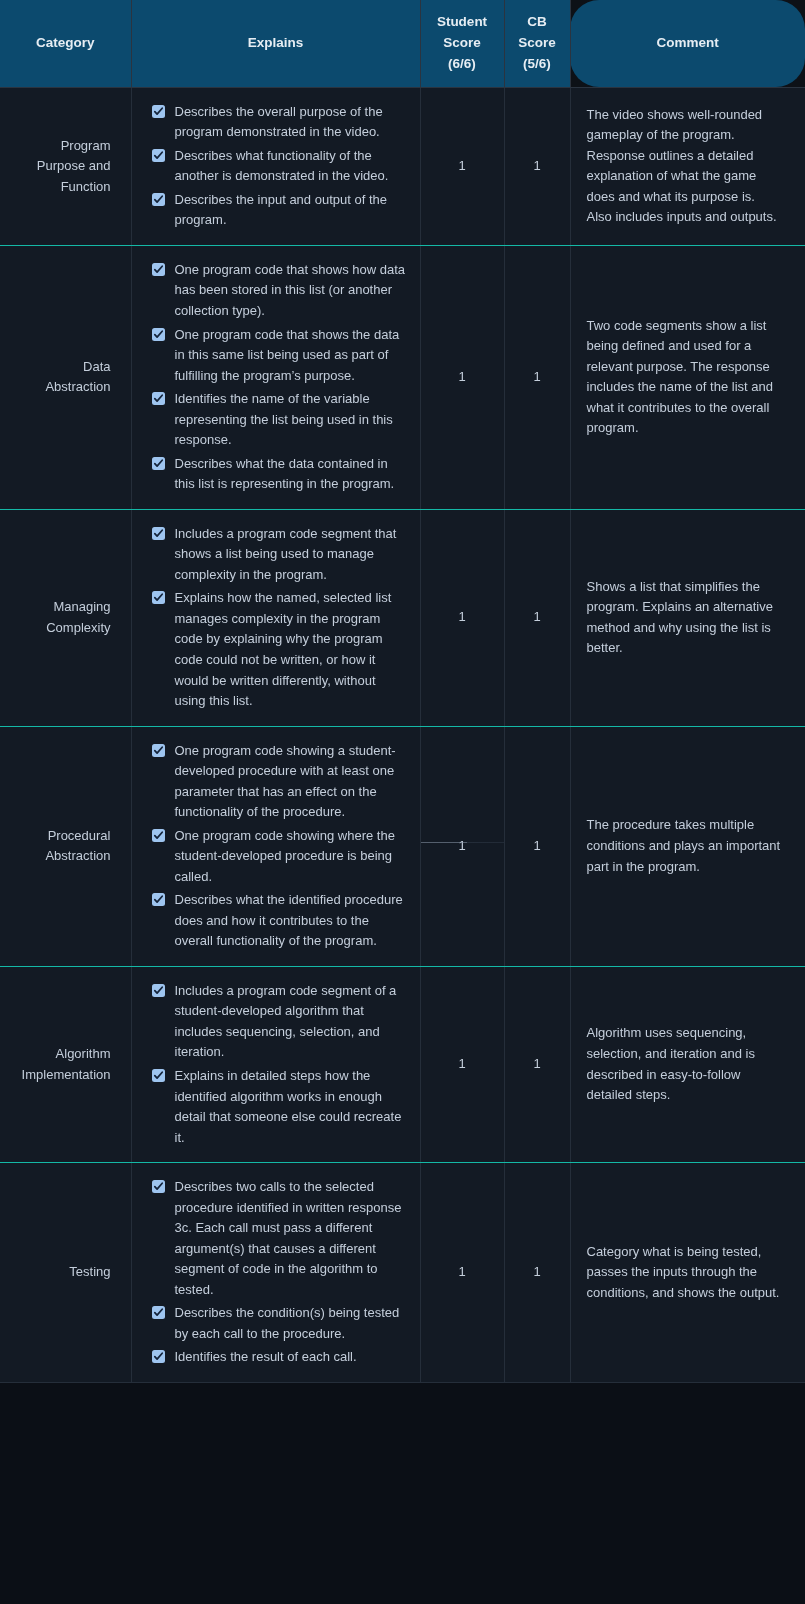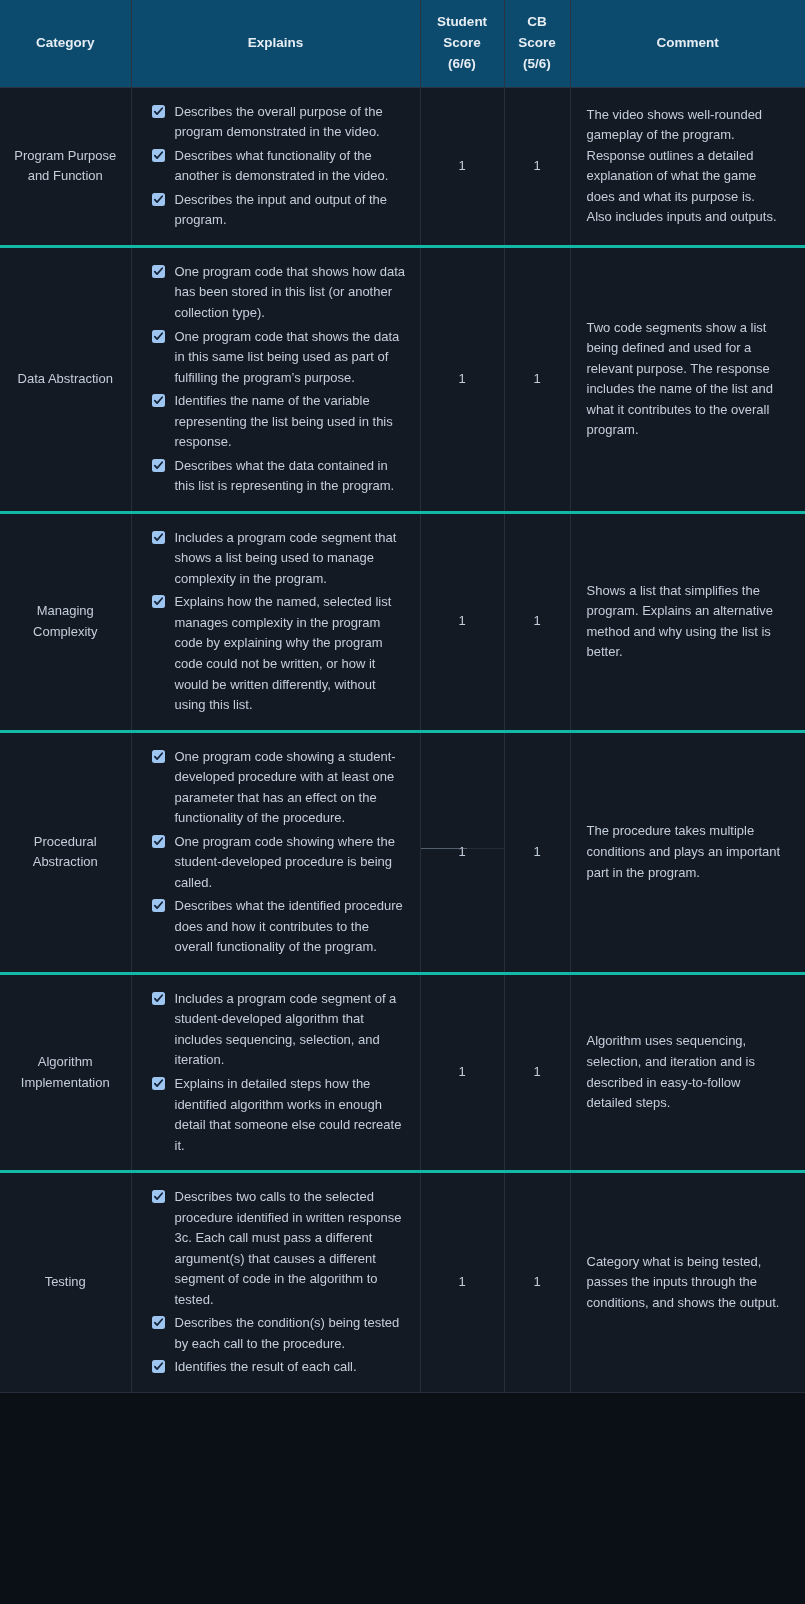--- a/index.html
+++ b/index.html
@@ -36,39 +36,39 @@
     color: #e6edf3;
     font-size: 13.5px;
     font-weight: bold;
     line-height: 1.55;
     text-align: center;
     vertical-align: middle;
     padding: 12px 8px;
     border-right: 1px solid #2b3440;
     border-bottom: 1px solid #2b3440;
   }
-  .rubric-table thead th:last-child { border-right: none; }
+  .rubric-table thead th:last-child { border-right: none; border-radius: 29px; }
   .rubric-table thead th .hdr-line { display: block; }
 
   
   .rubric-table tbody td {
     background: #131a24;
     border-right: 1px solid #252e3a;
-    border-bottom: 3px solid #14b8a6;
+    border-bottom: 1px solid #14b8a6;
     vertical-align: middle;
     font-size: 13px;
     line-height: 1.58;
     color: #c4cedb;
   }
   .rubric-table tbody td:last-child { border-right: none; }
   .rubric-table tbody tr:last-child td { border-bottom: 1px solid #252e3a; }
 
   .cell-category {
-    padding: 10px 12px;
-    text-align: center;
+    padding: 10px 20px;
+    text-align: right;
     color: #c4cedb;
     margin-top: 32px;
   }
   .cell-criteria { padding: 14px 14px 14px 20px; }
   .cell-score {
     text-align: center;
     padding: 10px 6px;
     color: #c4cedb;
   }
   .cell-comment {

